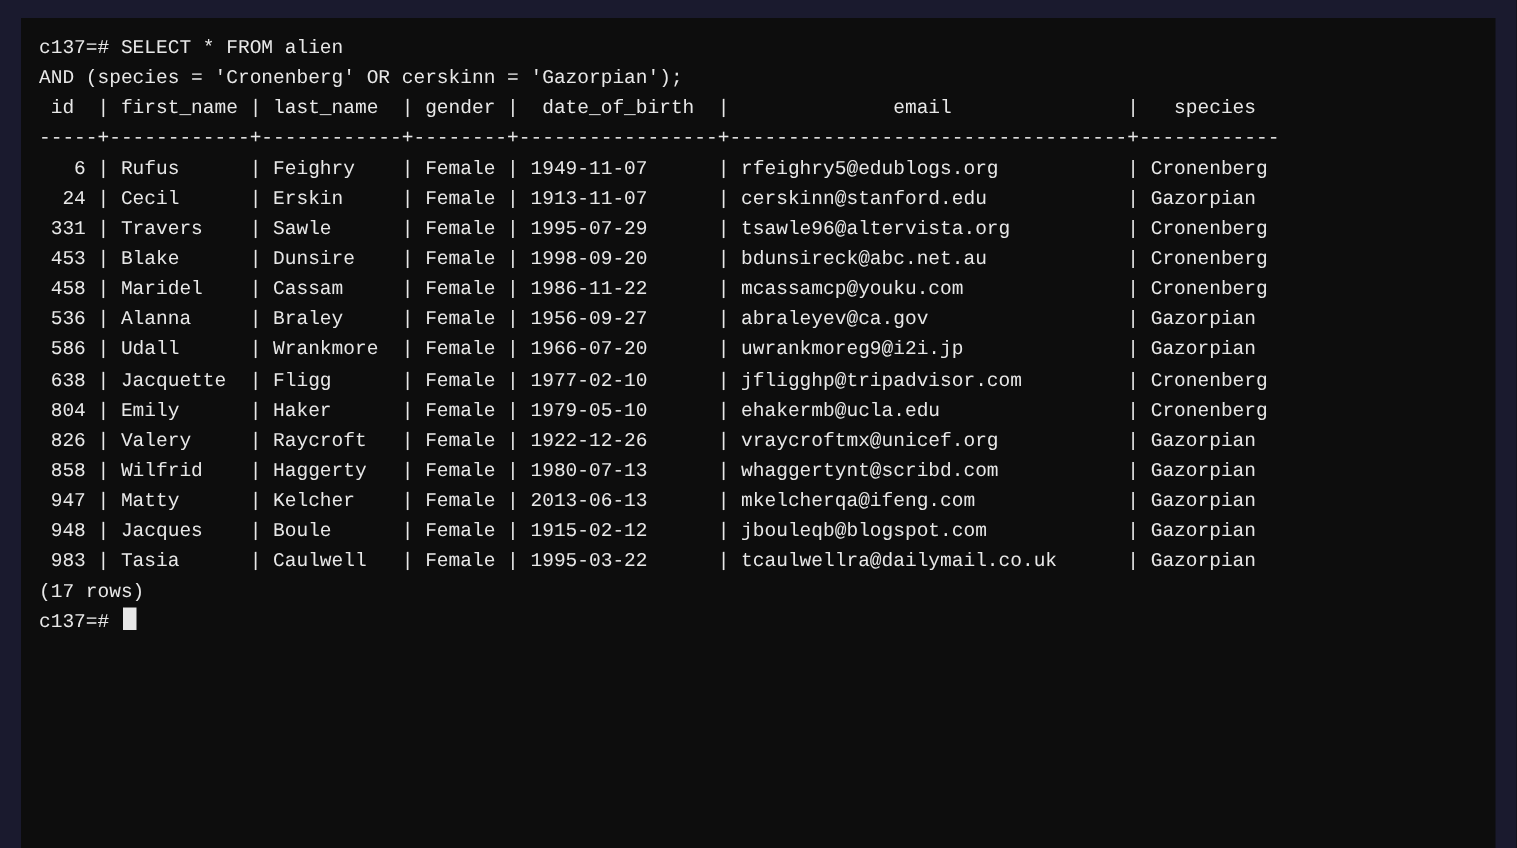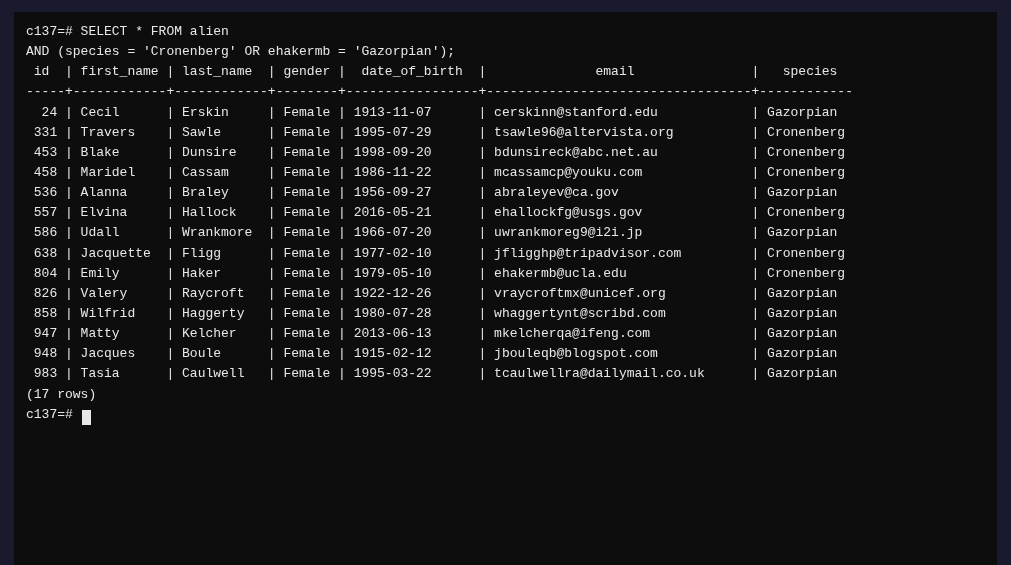--- a/index.html
+++ b/index.html
@@ -26,51 +26,51 @@
       font-family: 'Courier New', Courier, monospace;
       font-size: 13px;
       line-height: 1.55;
       overflow: hidden;
     }
     .line {
       white-space: pre;
     }
     .prompt-line {
       display: flex;
-      align-items: flex-end;
+      align-items: flex-start;
     }
     .cursor {
       display: inline-block;
       width: 9px;
       height: 15px;
       background-color: #e8e8e8;
       margin-left: 1px;
       vertical-align: middle;
     }
   </style>
 </head>
 <body>
 
 <div class="terminal">
   <div id="terminal-content">
       <div class="line">c137=# SELECT * FROM alien</div>
-      <div class="line">AND (species = 'Cronenberg' OR ehakermb = 'Gazorpian');</div>
+      <div class="line">AND (species = 'Cronenberg' OR cerskinn = 'Gazorpian');</div>
       <div class="line"> id  | first_name | last_name  | gender |  date_of_birth  |              email               |   species  </div>
       <div class="line">-----+------------+------------+--------+-----------------+----------------------------------+------------</div>
+      <div class="line">   6 | Rufus      | Feighry    | Female | 1949-11-07      | rfeighry5@edublogs.org           | Cronenberg</div>
       <div class="line">  24 | Cecil      | Erskin     | Female | 1913-11-07      | cerskinn@stanford.edu            | Gazorpian</div>
       <div class="line"> 331 | Travers    | Sawle      | Female | 1995-07-29      | tsawle96@altervista.org          | Cronenberg</div>
       <div class="line"> 453 | Blake      | Dunsire    | Female | 1998-09-20      | bdunsireck@abc.net.au            | Cronenberg</div>
       <div class="line"> 458 | Maridel    | Cassam     | Female | 1986-11-22      | mcassamcp@youku.com              | Cronenberg</div>
       <div class="line"> 536 | Alanna     | Braley     | Female | 1956-09-27      | abraleyev@ca.gov                 | Gazorpian</div>
-      <div class="line"> 557 | Elvina     | Hallock    | Female | 2016-05-21      | ehallockfg@usgs.gov              | Cronenberg</div>
       <div class="line"> 586 | Udall      | Wrankmore  | Female | 1966-07-20      | uwrankmoreg9@i2i.jp              | Gazorpian</div>
       <div class="line"> 638 | Jacquette  | Fligg      | Female | 1977-02-10      | jfligghp@tripadvisor.com         | Cronenberg</div>
       <div class="line"> 804 | Emily      | Haker      | Female | 1979-05-10      | ehakermb@ucla.edu                | Cronenberg</div>
       <div class="line"> 826 | Valery     | Raycroft   | Female | 1922-12-26      | vraycroftmx@unicef.org           | Gazorpian</div>
-      <div class="line"> 858 | Wilfrid    | Haggerty   | Female | 1980-07-28      | whaggertynt@scribd.com           | Gazorpian</div>
+      <div class="line"> 858 | Wilfrid    | Haggerty   | Female | 1980-07-13      | whaggertynt@scribd.com           | Gazorpian</div>
       <div class="line"> 947 | Matty      | Kelcher    | Female | 2013-06-13      | mkelcherqa@ifeng.com             | Gazorpian</div>
       <div class="line"> 948 | Jacques    | Boule      | Female | 1915-02-12      | jbouleqb@blogspot.com            | Gazorpian</div>
       <div class="line"> 983 | Tasia      | Caulwell   | Female | 1995-03-22      | tcaulwellra@dailymail.co.uk      | Gazorpian</div>
       <div class="line">(17 rows)</div>
       <div class="line"></div>
       <div class="prompt-line">
         <span class="line">c137=# </span>
         <span class="cursor"></span>
       </div>
     </div>

